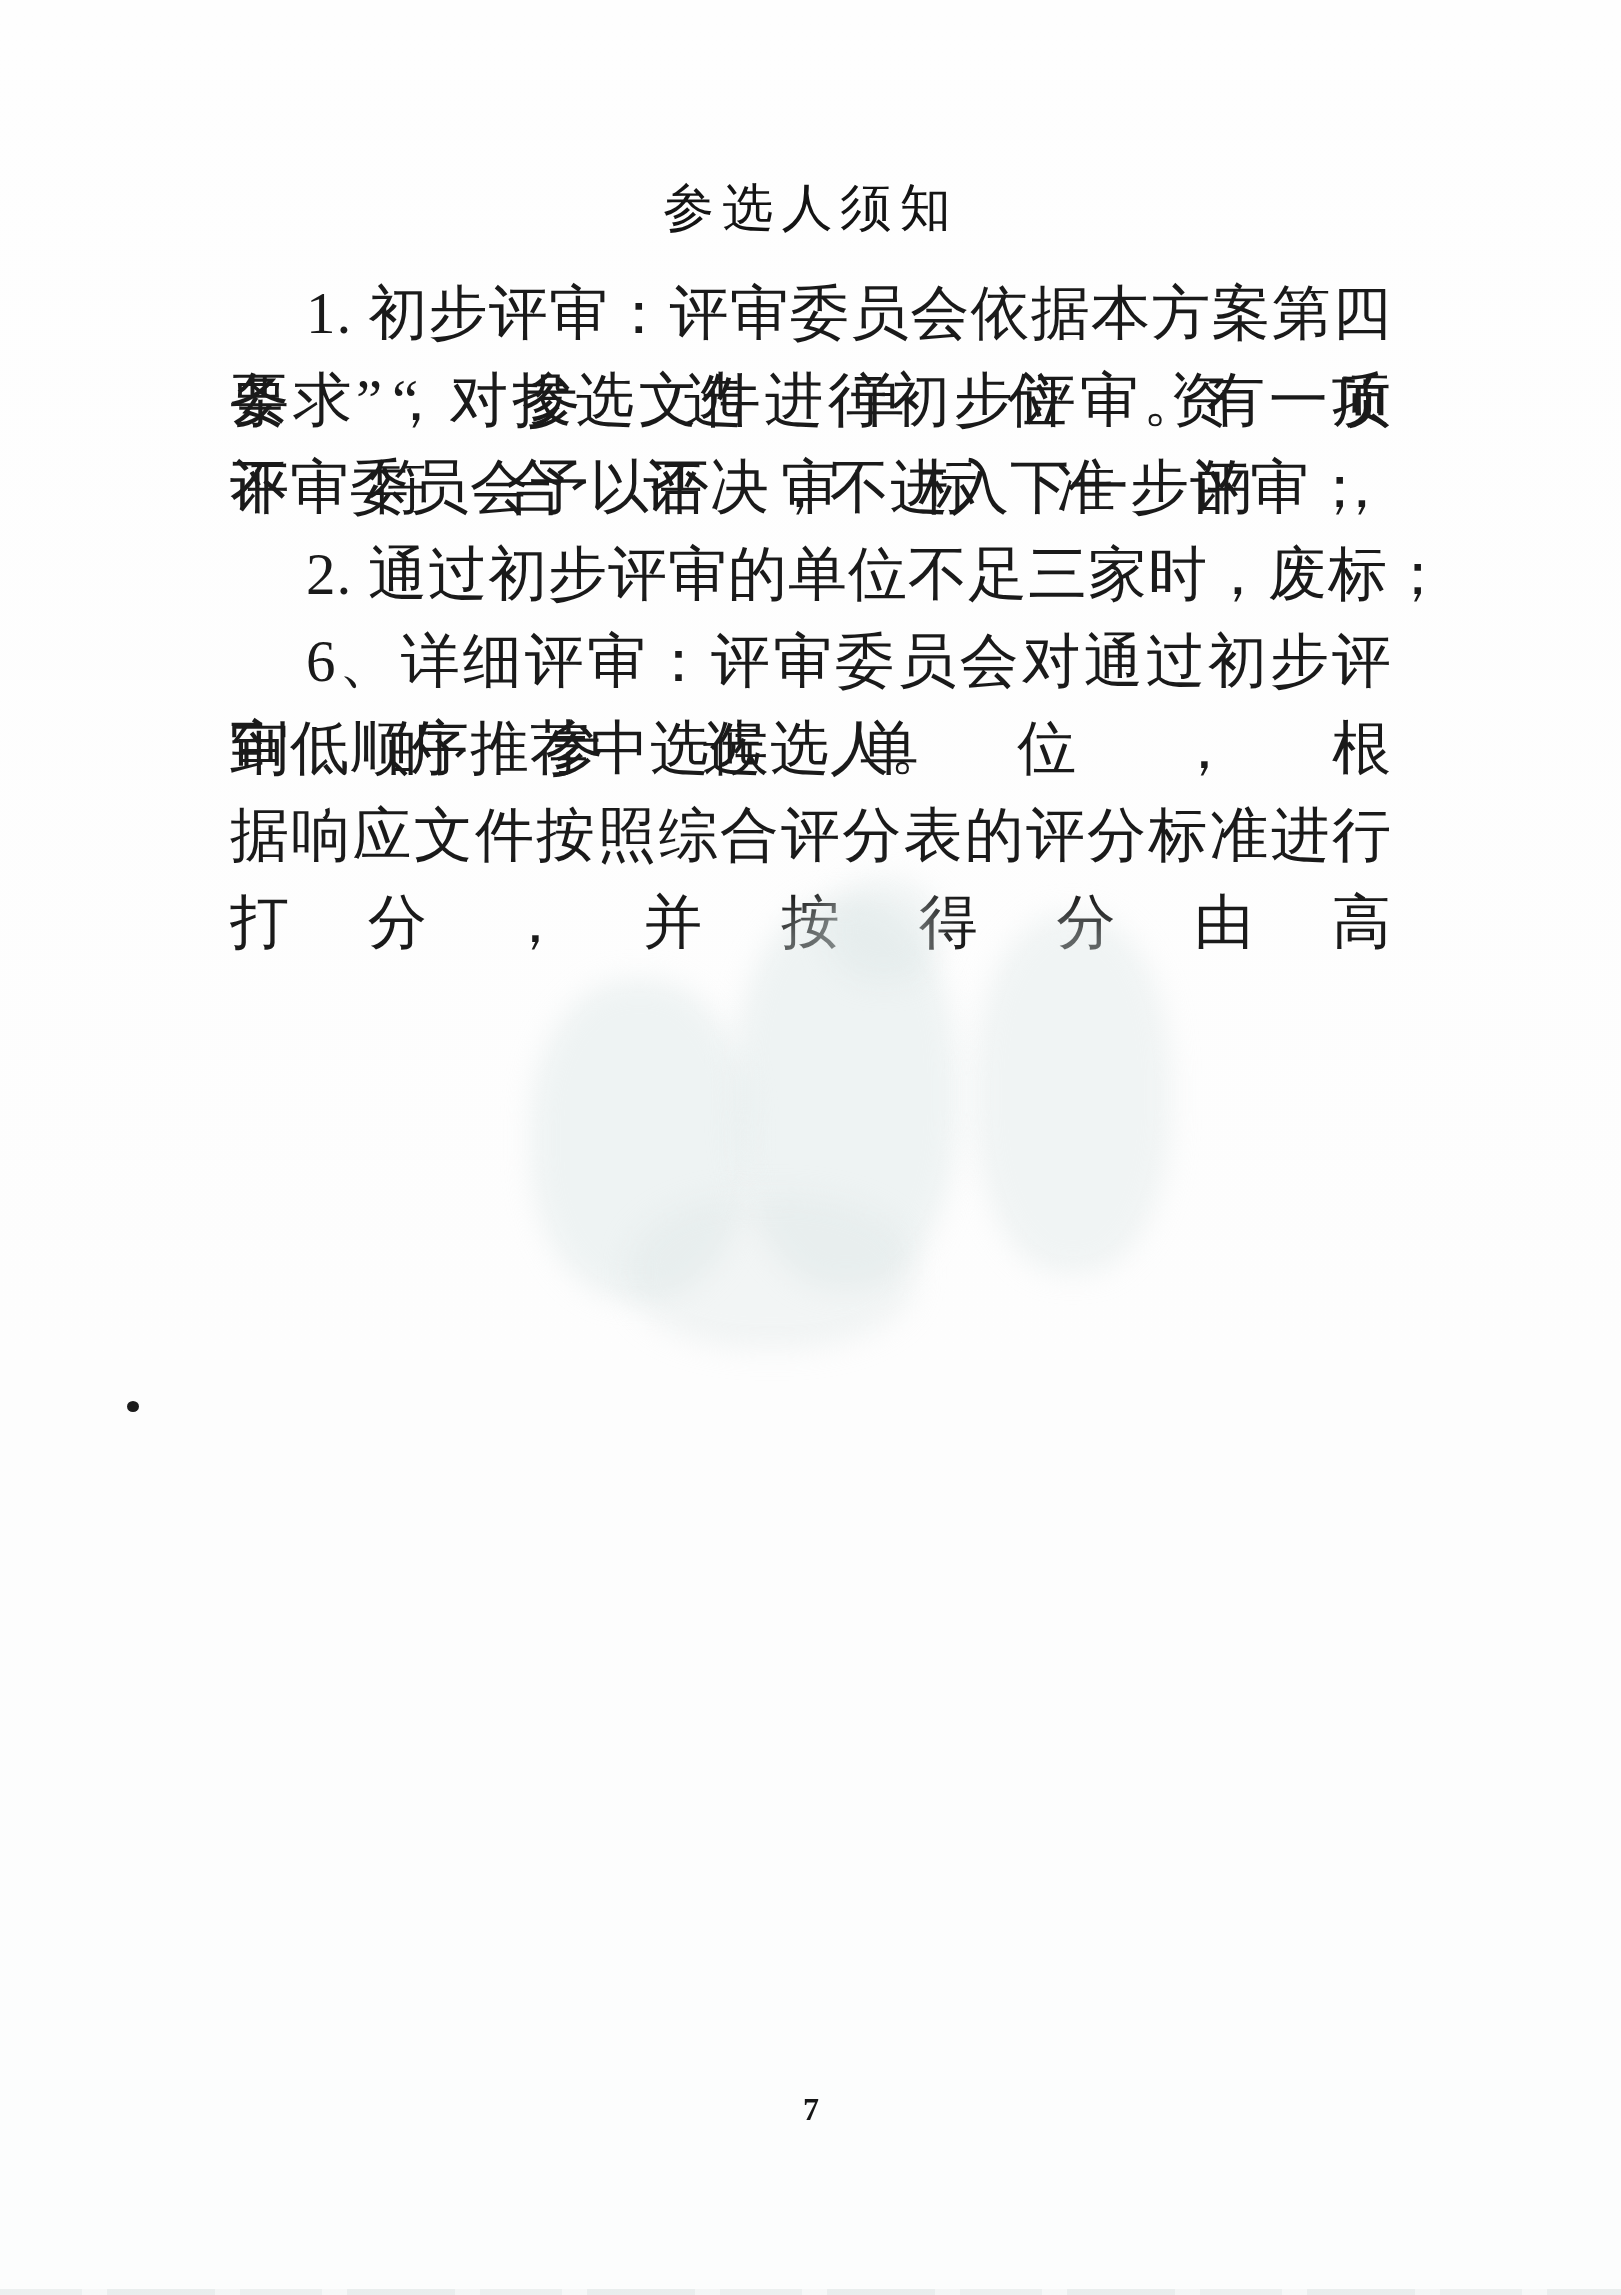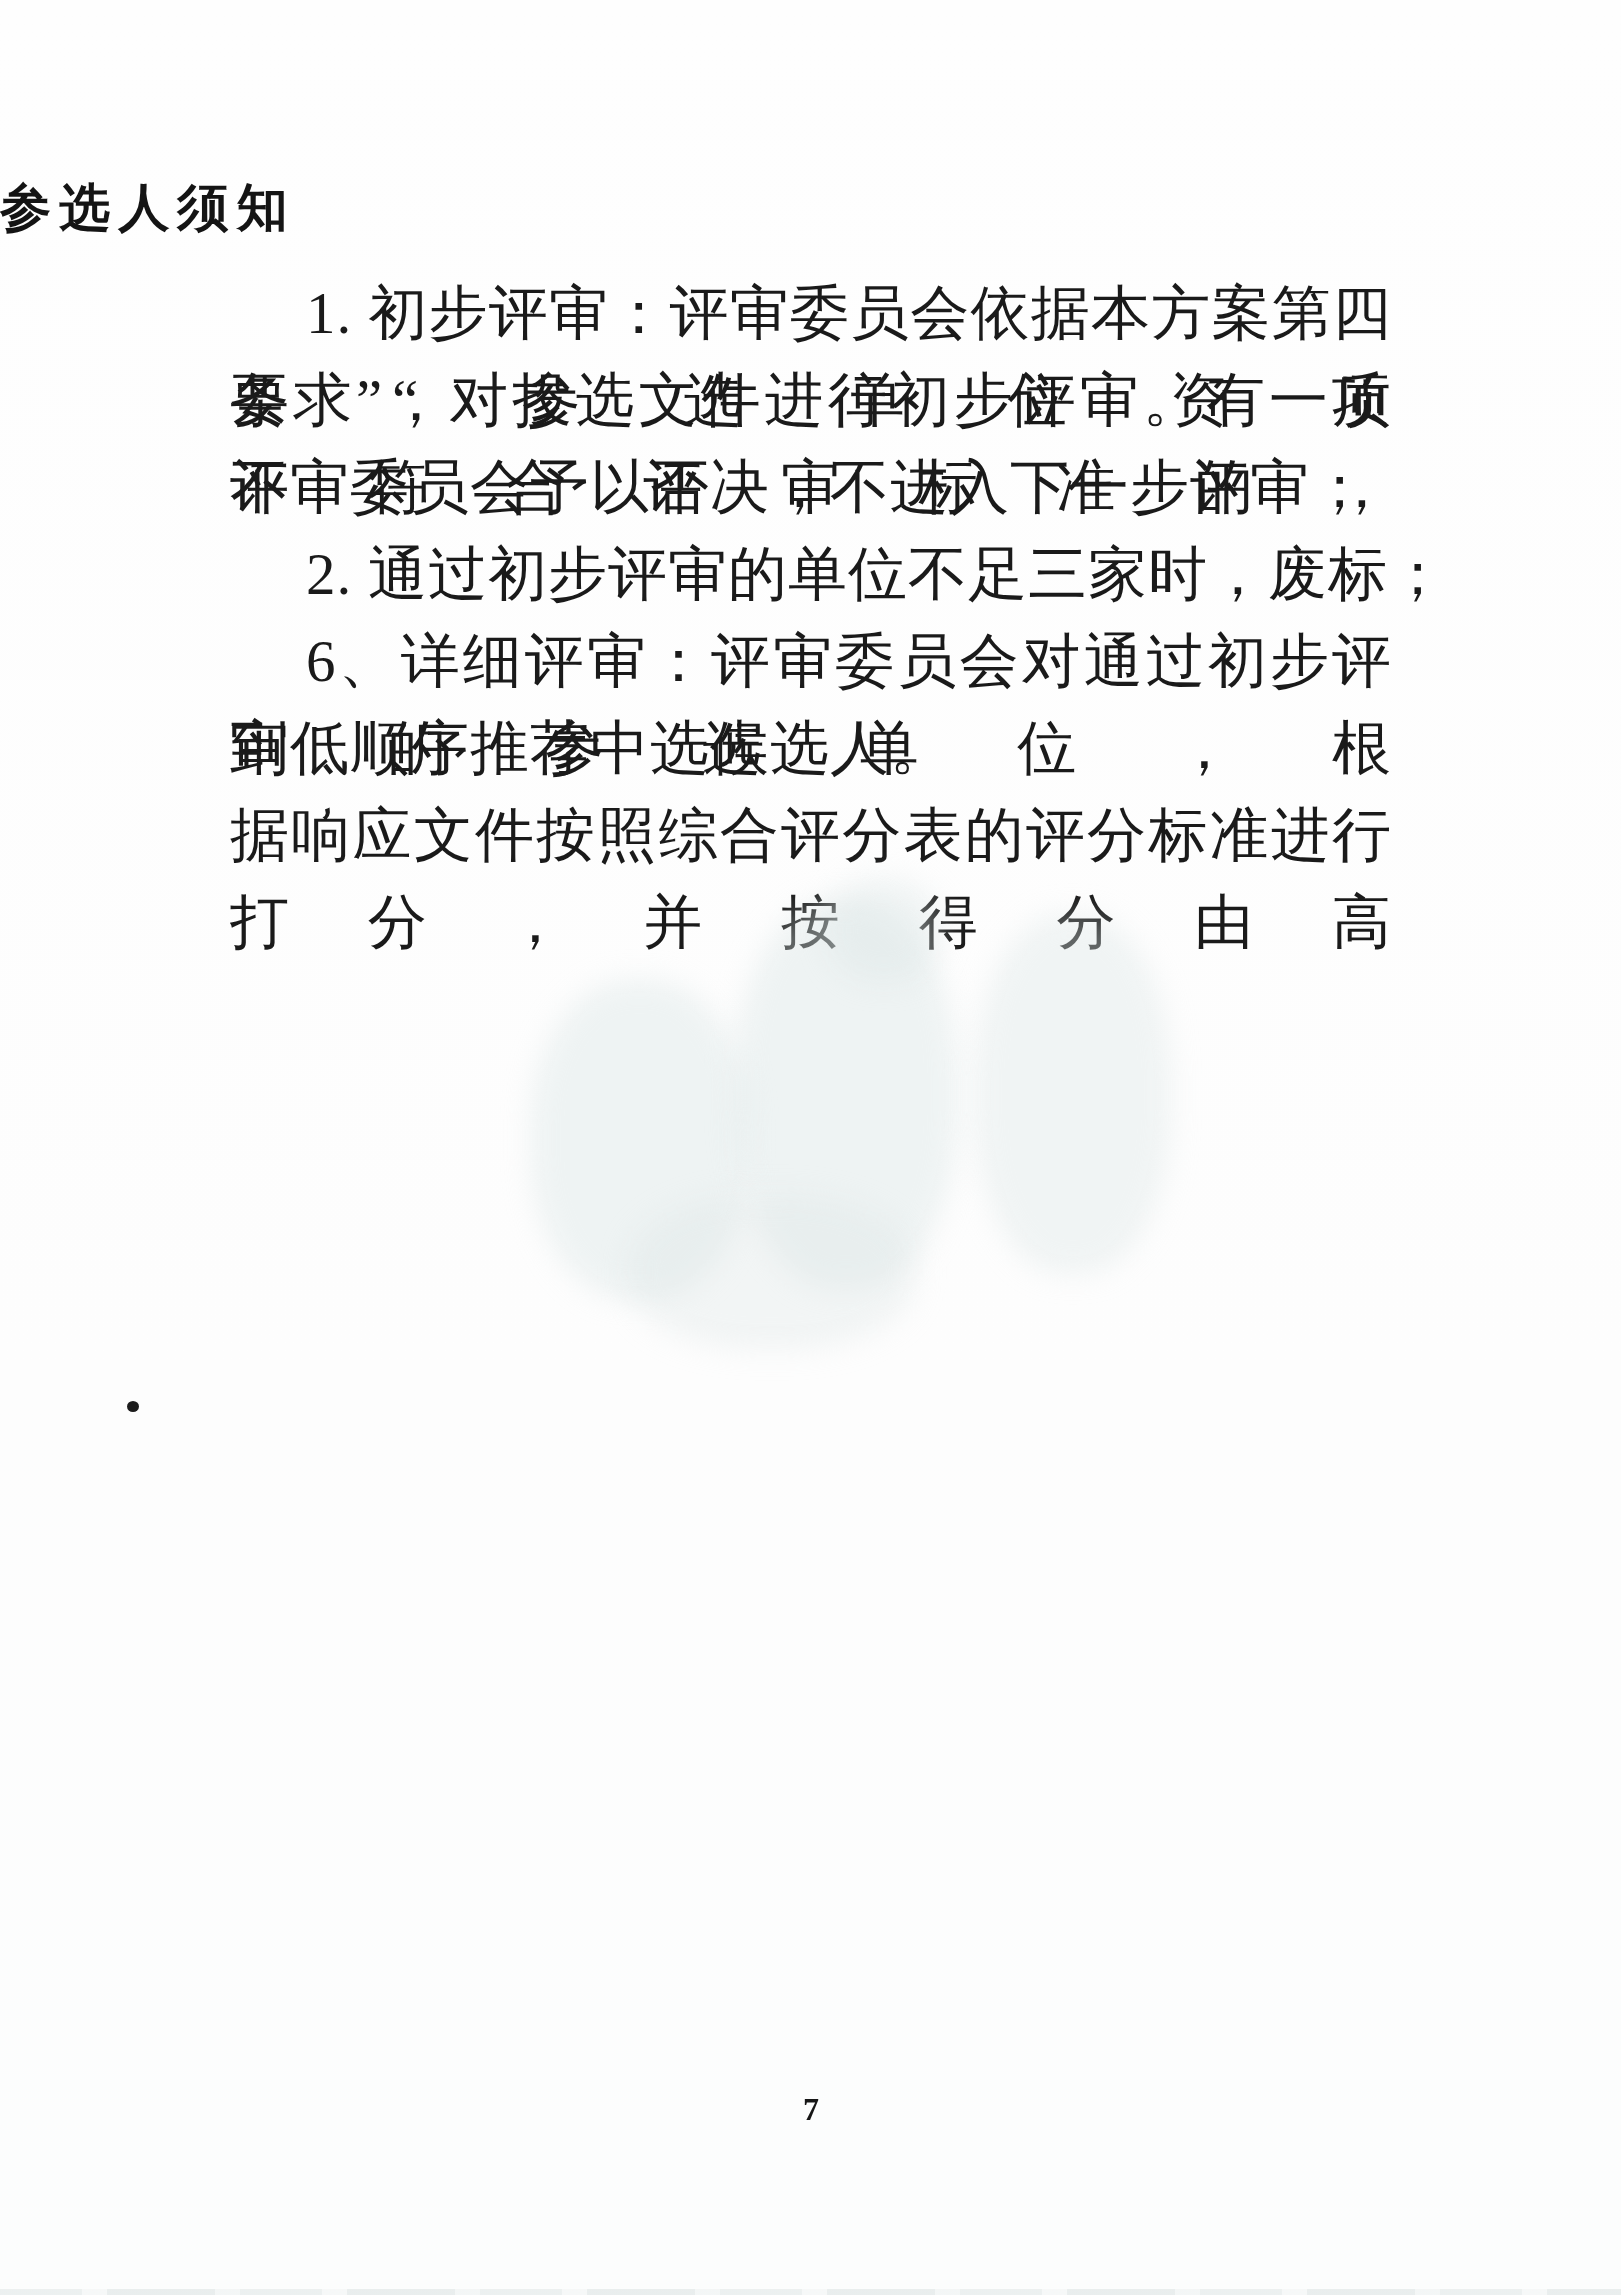--- a/index.html
+++ b/index.html
@@ -17,24 +17,24 @@
     background: linear-gradient(180deg, #fefefe 0%, #fdfdfd 60%, #fcfdfd 100%);
     font-family: "Liberation Serif", "DejaVu Serif", serif;
     color: #181818;
   }
   .title {
     position: absolute;
     top: 178px;
     left: 0;
     width: 100%;
     margin: 0;
-    text-align: left;
+    text-align: center;
     font-size: 51px;
     line-height: 61px;
-    font-weight: bold;
+    font-weight: normal;
     letter-spacing: 8.2px;
     color: #141414;
   }
   .body-text {
     position: absolute;
     top: 270px;
     left: 230px;
     width: 1162px;
   }
   .para { margin: 0; padding: 0; }

